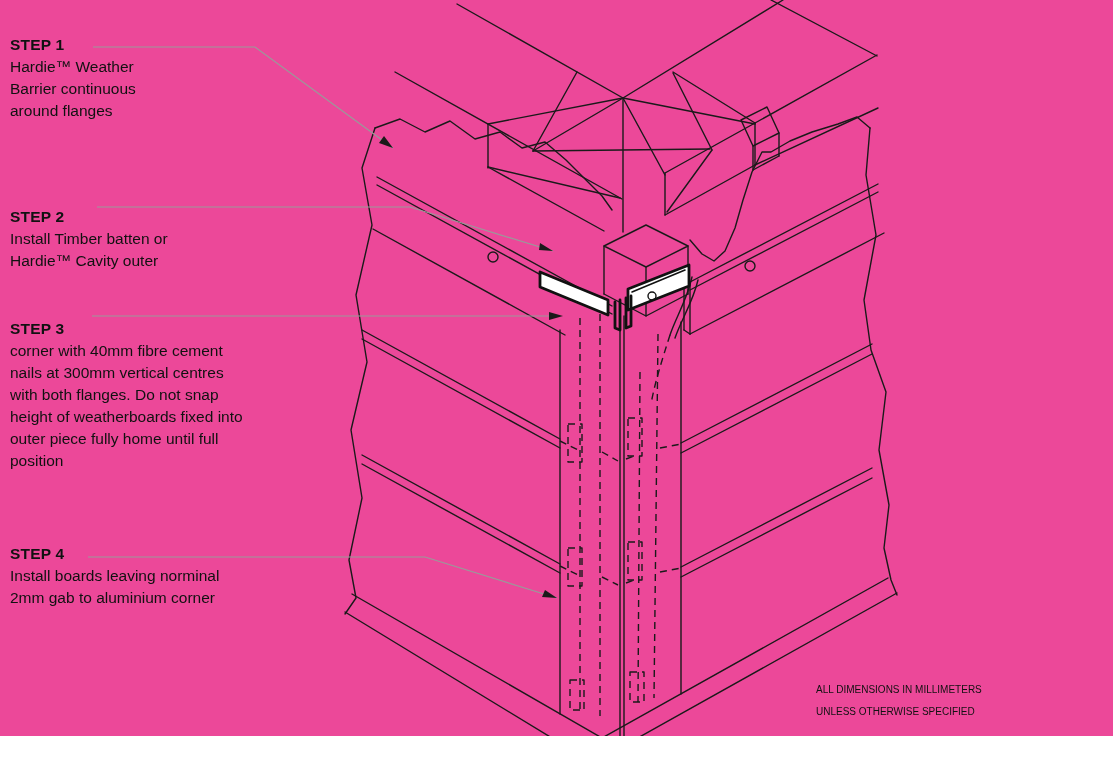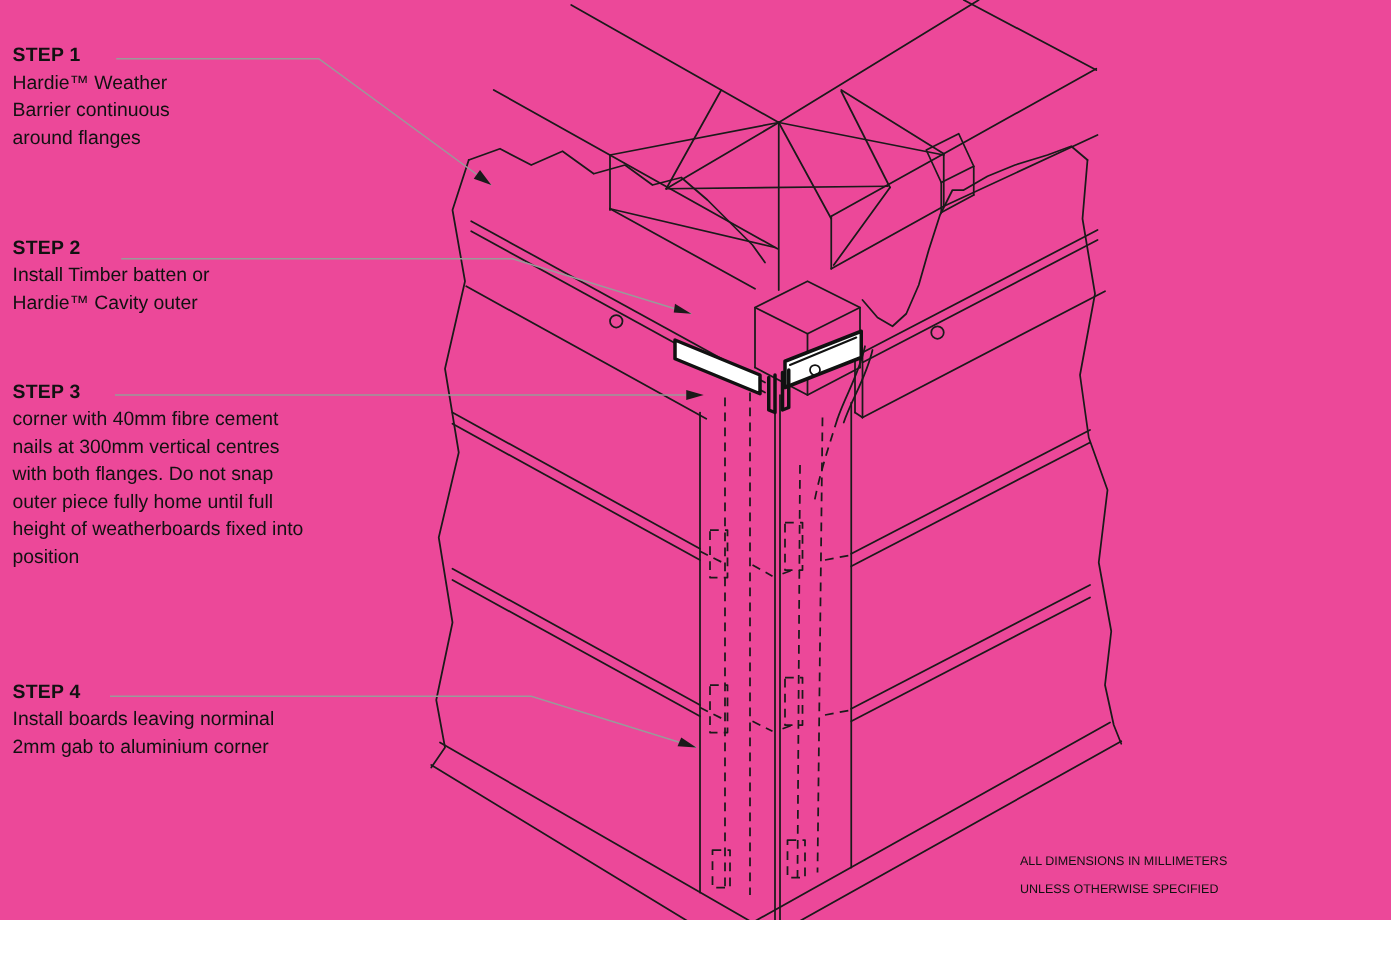--- a/index.html
+++ b/index.html
@@ -9,22 +9,22 @@
     background:#ec4899;
     font-family:"Liberation Sans","DejaVu Sans",sans-serif;
     color:#111;
     overflow:hidden;
   }
   #drawing{position:absolute;left:0;top:0;}
   .ann{position:absolute;left:10px;}
   .ann .t{display:block;font-weight:bold;font-size:15.5px;line-height:22px;letter-spacing:.2px;}
   .ann .l{display:block;font-size:15.5px;line-height:22px;}
   #step1{top:34px;}
-  #step2{top:188px;}
-  #step3{top:303px;}
+  #step2{top:206px;}
+  #step3{top:318px;}
   #step4{top:543px;}
   #note{position:absolute;left:816px;top:679px;}
   #note .l{display:block;font-size:10px;line-height:22px;}
 </style>
 </head>
 <body>
 
 <div id="canvas">
 
   <svg id="drawing" width="1113" height="768" viewBox="0 0 1113 768">
@@ -171,22 +171,22 @@
     <span class="t">STEP 2</span>
     <span class="l">Install Timber batten or</span>
     <span class="l">Hardie™ Cavity outer</span>
   </div>
 
   <div id="step3" class="ann">
     <span class="t">STEP 3</span>
     <span class="l">corner with 40mm fibre cement</span>
     <span class="l">nails at 300mm vertical centres</span>
     <span class="l">with both flanges. Do not snap</span>
+    <span class="l">height of weatherboards fixed into</span>
     <span class="l">outer piece fully home until full</span>
-    <span class="l">height of weatherboards fixed into</span>
     <span class="l">position</span>
   </div>
 
   <div id="step4" class="ann">
     <span class="t">STEP 4</span>
     <span class="l">Install boards leaving norminal</span>
     <span class="l">2mm gab to aluminium corner</span>
   </div>
 
   <div id="note">

